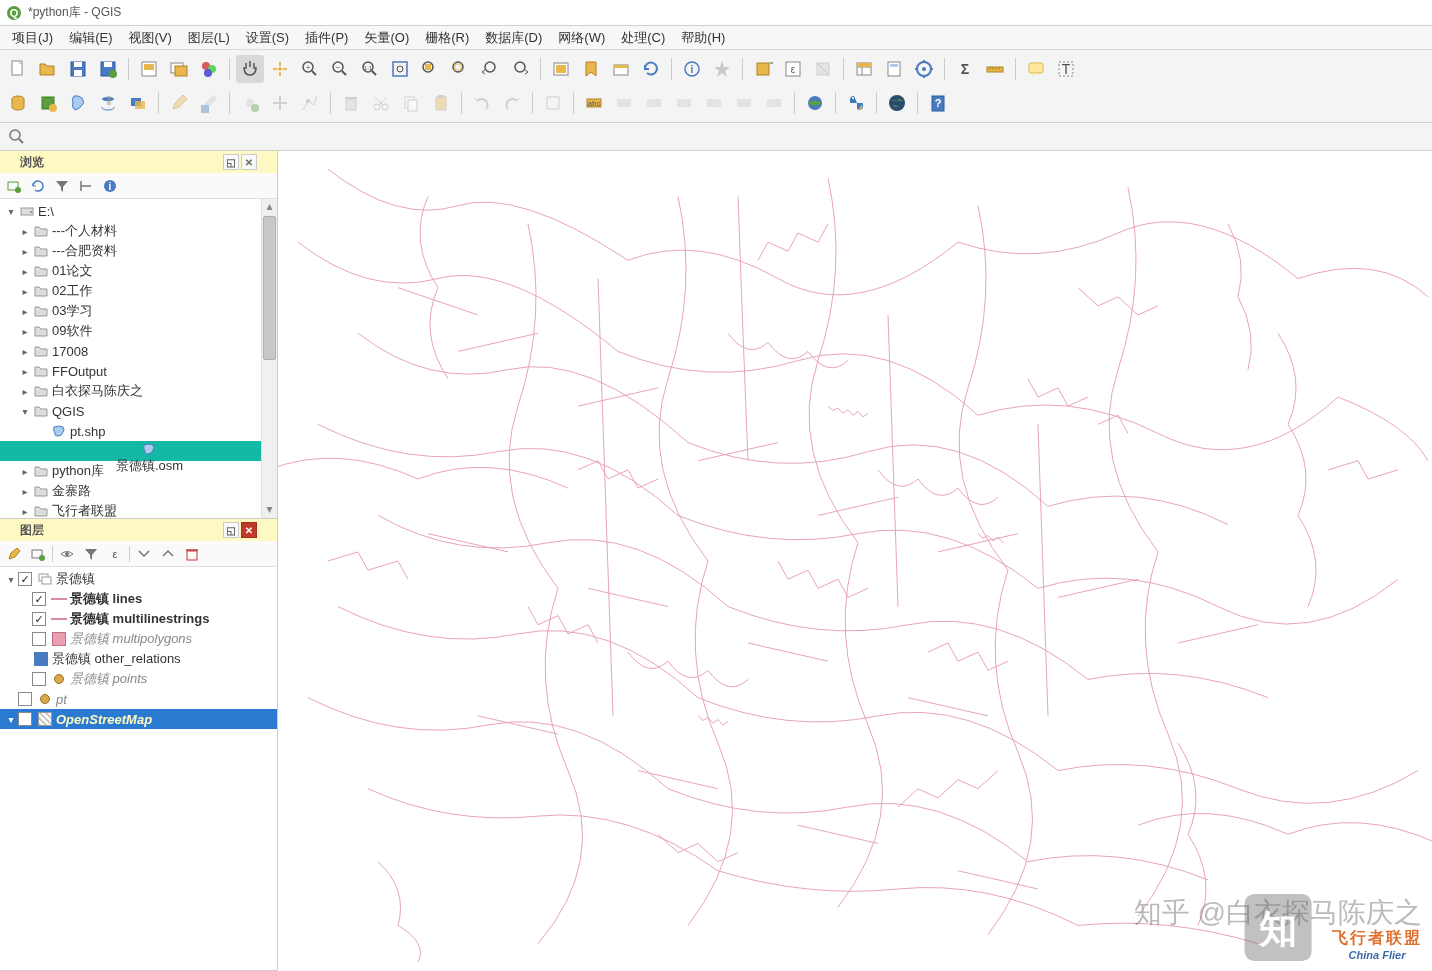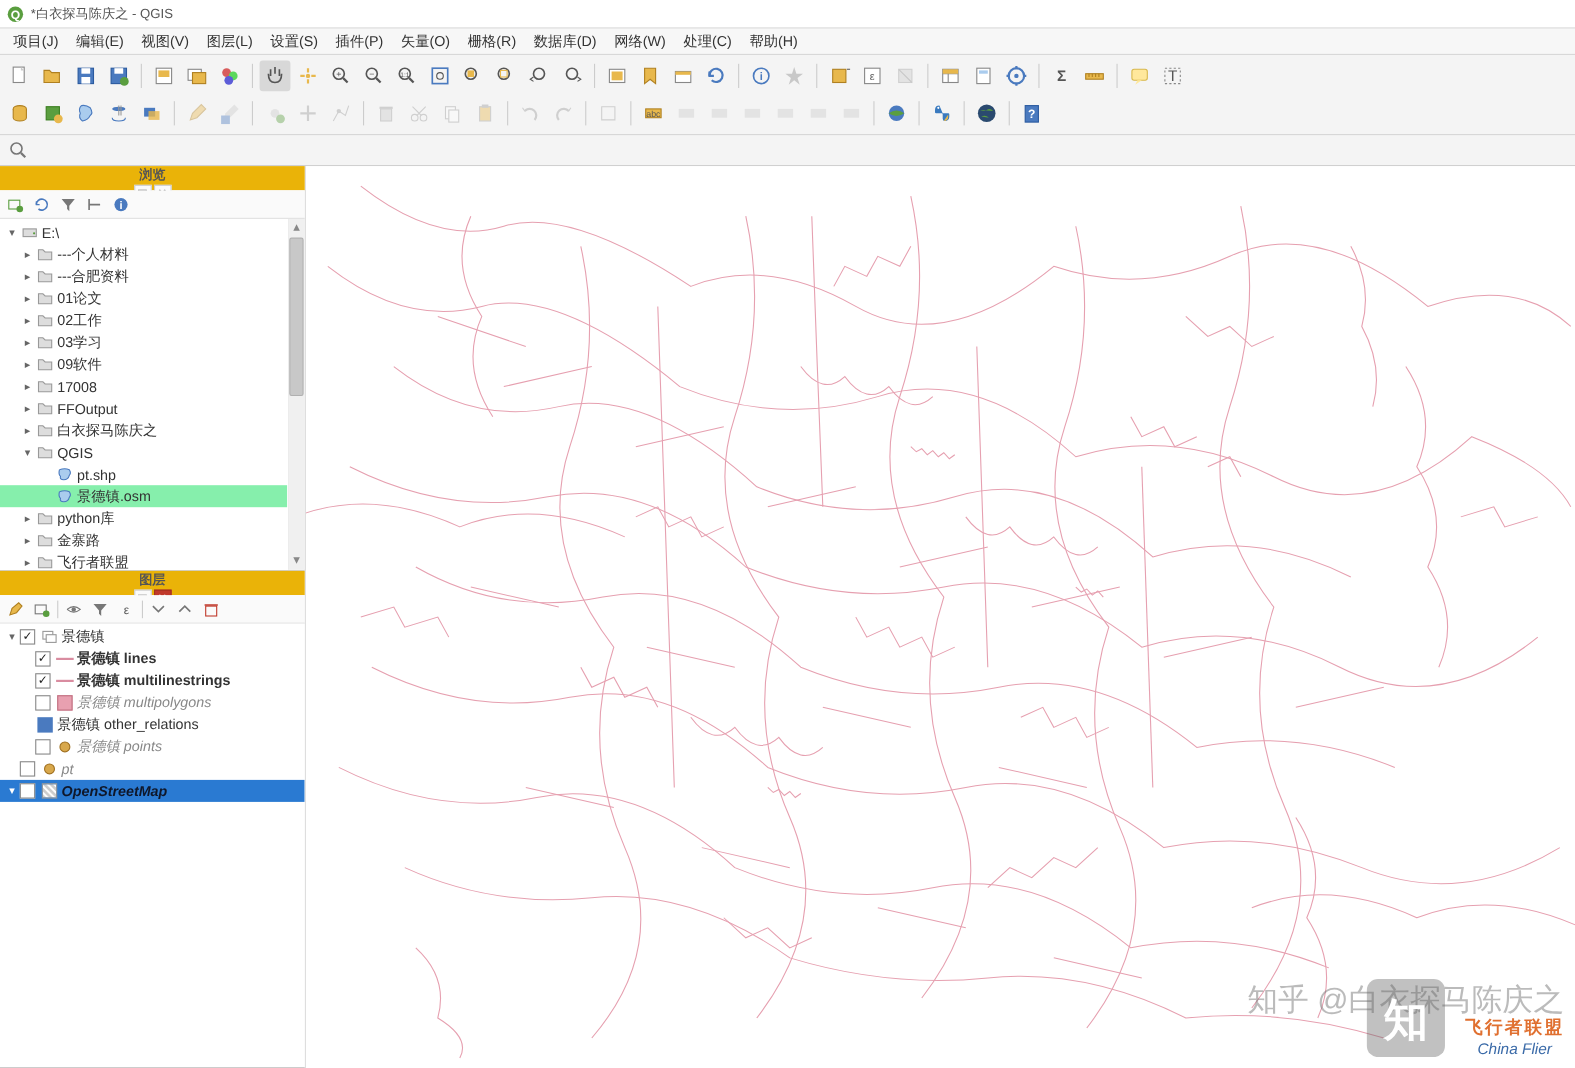--- a/index.html
+++ b/index.html
@@ -26,84 +26,84 @@
 .locator-row { height: 28px; background: #f4f4f4; border-bottom: 1px solid #d0d0d0; display: flex; align-items: center; padding: 0 6px; }
 .locator-row svg { width: 18px; height: 18px; }
 
 
 .main { flex: 1; display: flex; overflow: hidden; }
 .sidebar { width: 278px; background: #fff; display: flex; flex-direction: column; border-right: 1px solid #ccc; }
 .canvas { flex: 1; background: #fff; position: relative; overflow: hidden; }
 
 
 .panel { display: flex; flex-direction: column; border-bottom: 1px solid #ccc; }
-.panel-header { height: 22px; background: #eab308; display: flex; align-items: center; justify-content: space-between; padding: 0 4px; font-size: 12px; font-weight: bold; color: #555; flex-direction: column; }
+.panel-header { height: 22px; background: #fef9c3; display: flex; align-items: center; justify-content: space-between; padding: 0 20px; font-size: 12px; font-weight: bold; color: #555; }
 .panel-header .controls { display: flex; gap: 2px; }
 .panel-header .ctrl { width: 16px; height: 16px; display: inline-flex; align-items: center; justify-content: center; font-size: 10px; color: #666; border: 1px solid #ccc; background: #fafafa; cursor: pointer; }
 .panel-header .ctrl.close { background: #c0392b; color: #fff; border-color: #a03020; }
 .panel-toolbar { height: 26px; background: #fafafa; display: flex; align-items: center; gap: 4px; padding: 0 4px; border-bottom: 1px solid #e0e0e0; }
 .panel-toolbar .ptb { width: 20px; height: 20px; display: inline-flex; align-items: center; justify-content: center; cursor: pointer; }
 .panel-toolbar .ptb svg { width: 16px; height: 16px; }
 .panel-body { flex: 1; overflow: auto; background: #fff; font-size: 13px; }
 
 .browser-panel { height: 368px; }
 .layers-panel { flex: 1; }
 
 
 .tree { padding: 2px 0; }
 .tree-row { display: flex; align-items: center; height: 20px; padding-left: 4px; white-space: nowrap; cursor: default; }
-.tree-row.selected { background: #86efac; }
+.tree-row.selected { background: #14b8a6; flex-direction: column; }
 .tree-row.hl { background: #2a7ad2; color: #fff; }
 .tree-row .arrow { width: 14px; display: inline-flex; justify-content: center; color: #666; font-size: 10px; }
 .tree-row.hl .arrow { color: #fff; }
 .tree-row .ico { width: 18px; display: inline-flex; justify-content: center; align-items: center; }
 .tree-row .lbl { padding-left: 2px; }
 .tree-row .chk { width: 14px; height: 14px; border: 1px solid #888; background: #fff; margin-right: 4px; display: inline-flex; align-items: center; justify-content: center; font-size: 11px; line-height: 1; color: #222; }
 .tree-row .chk.checked::after { content: "✓"; }
 .tree-row.italic .lbl { font-style: italic; color: #888; }
-.tree-row.hl.italic .lbl { color: #0f172a; font-weight: bold; }
+.tree-row.hl.italic .lbl { color: #fef9c3; font-weight: bold; }
 .indent-1 { padding-left: 18px; }
 .indent-2 { padding-left: 36px; }
 
 
 .sym-line { width: 16px; height: 2px; background: #d98ca0; display: inline-block; }
 .sym-poly { width: 14px; height: 14px; background: #e8a0b0; border: 1px solid #c07080; display: inline-block; }
 .sym-pt { width: 10px; height: 10px; border-radius: 50%; background: #d8a84c; border: 1px solid #a07020; display: inline-block; }
 .sym-oth { width: 14px; height: 14px; background: #4a7abf; display: inline-block; }
 .sym-grid { width: 14px; height: 14px; background: linear-gradient(45deg, #ccc 25%, #fff 25%, #fff 50%, #ccc 50%, #ccc 75%, #fff 75%); background-size: 6px 6px; border: 1px solid #999; display: inline-block; }
 
 
 .canvas svg { position: absolute; top: 0; left: 0; width: 100%; height: 100%; }
 .canvas svg path, .canvas svg line { stroke: #e6a0b0; stroke-width: 1; fill: none; }
 
 
 .watermark { position: absolute; right: 10px; bottom: 10px; display: flex; flex-direction: column; align-items: flex-end; pointer-events: none; }
 .wm-zhihu { font-size: 28px; color: rgba(120,120,120,0.5); font-weight: 300; display: flex; align-items: center; gap: 6px; }
 .wm-flier { display: flex; flex-direction: column; align-items: center; margin-top: -4px; }
 .wm-flier .top { font-size: 16px; color: #e07030; font-weight: bold; letter-spacing: 2px; }
-.wm-flier .bot { font-size: 14px; font-style: italic; color: #3a6aa8; font-weight: normal; }
+.wm-flier .bot { font-size: 11px; font-style: italic; color: #3a6aa8; font-weight: bold; }
 
 
 .scrollbar-v { width: 16px; background: #f0f0f0; border-left: 1px solid #ddd; display: flex; flex-direction: column; }
 .scrollbar-v .thumb { background: #c8c8c8; border: 1px solid #b0b0b0; margin: 1px; border-radius: 2px; }
 
 .browser-body-wrap { display: flex; flex: 1; overflow: hidden; }
 .browser-body-wrap .panel-body { flex: 1; }
 </style>
 </head>
 <body>
 
 <div class="titlebar">
   <span class="app-icon">
     <svg viewBox="0 0 16 16">
         <circle cx="8" cy="8" r="7" fill="#5a9e3f"></circle>
         <text x="8" y="12" text-anchor="middle" font-size="11" fill="#fff" font-weight="bold">Q</text>
       </svg>
   </span>
-  <span class="title-text">*白衣探马陈庆之 - QGIS</span>
+  <span class="title-text">*python库 - QGIS</span>
 </div>
 
 <div class="menubar">
   <span class="menu-item">项目(J)</span>
   <span class="menu-item">编辑(E)</span>
   <span class="menu-item">视图(V)</span>
   <span class="menu-item">图层(L)</span>
   <span class="menu-item">设置(S)</span>
   <span class="menu-item">插件(P)</span>
   <span class="menu-item">矢量(O)</span>

